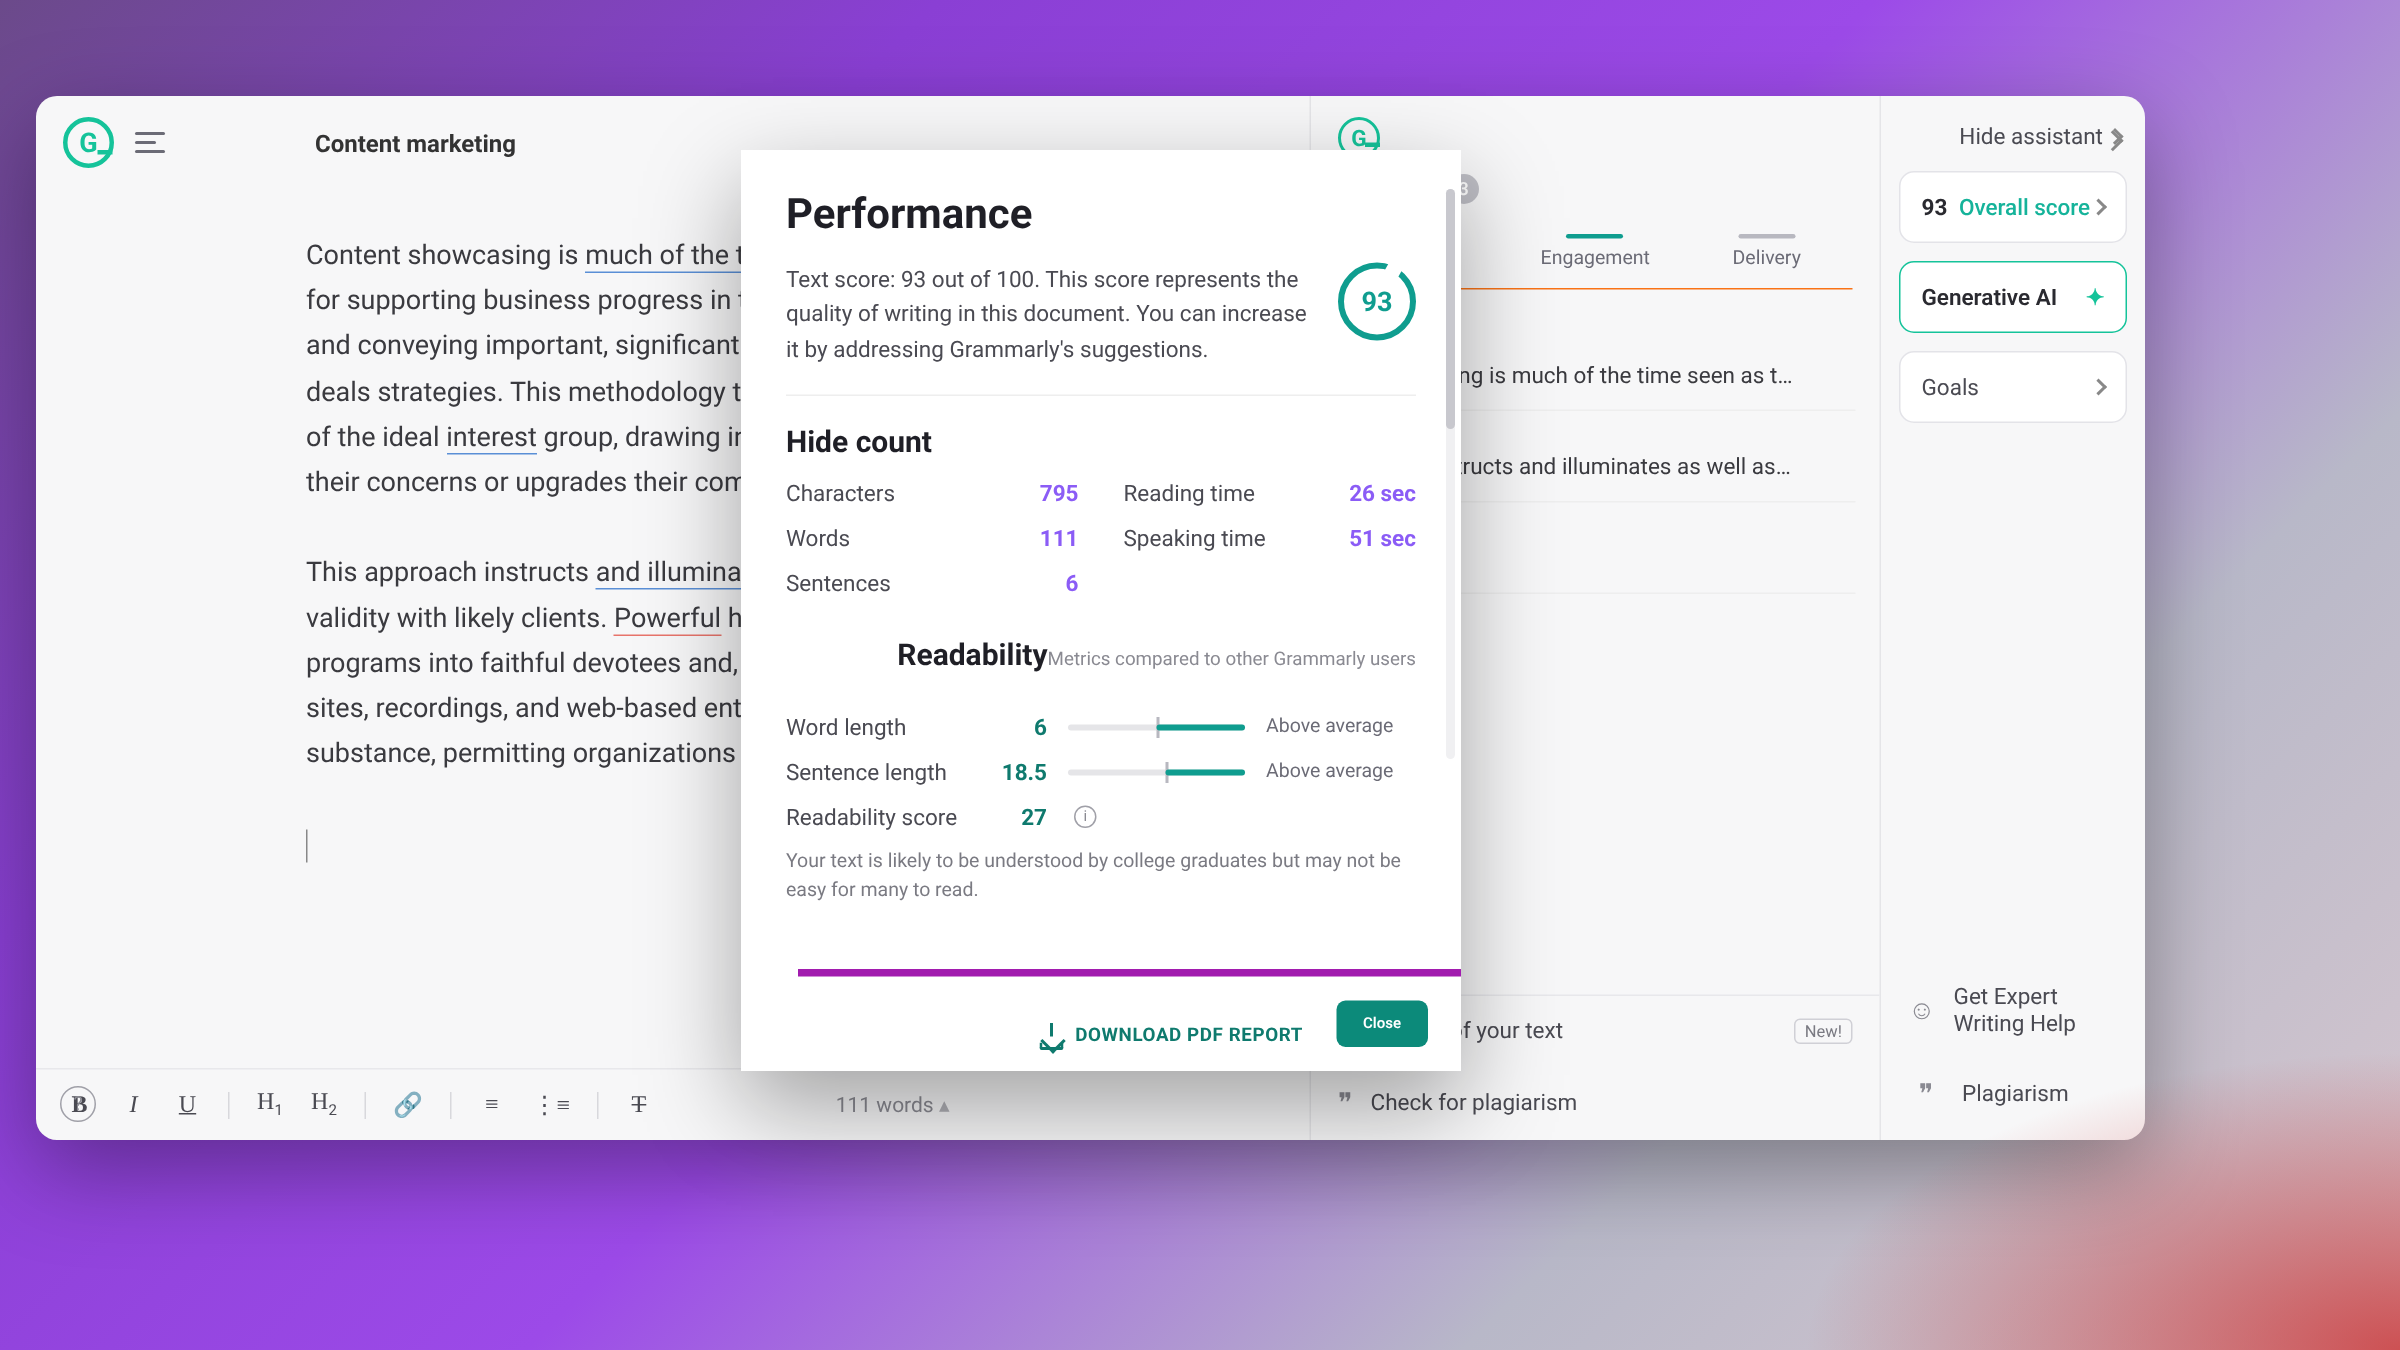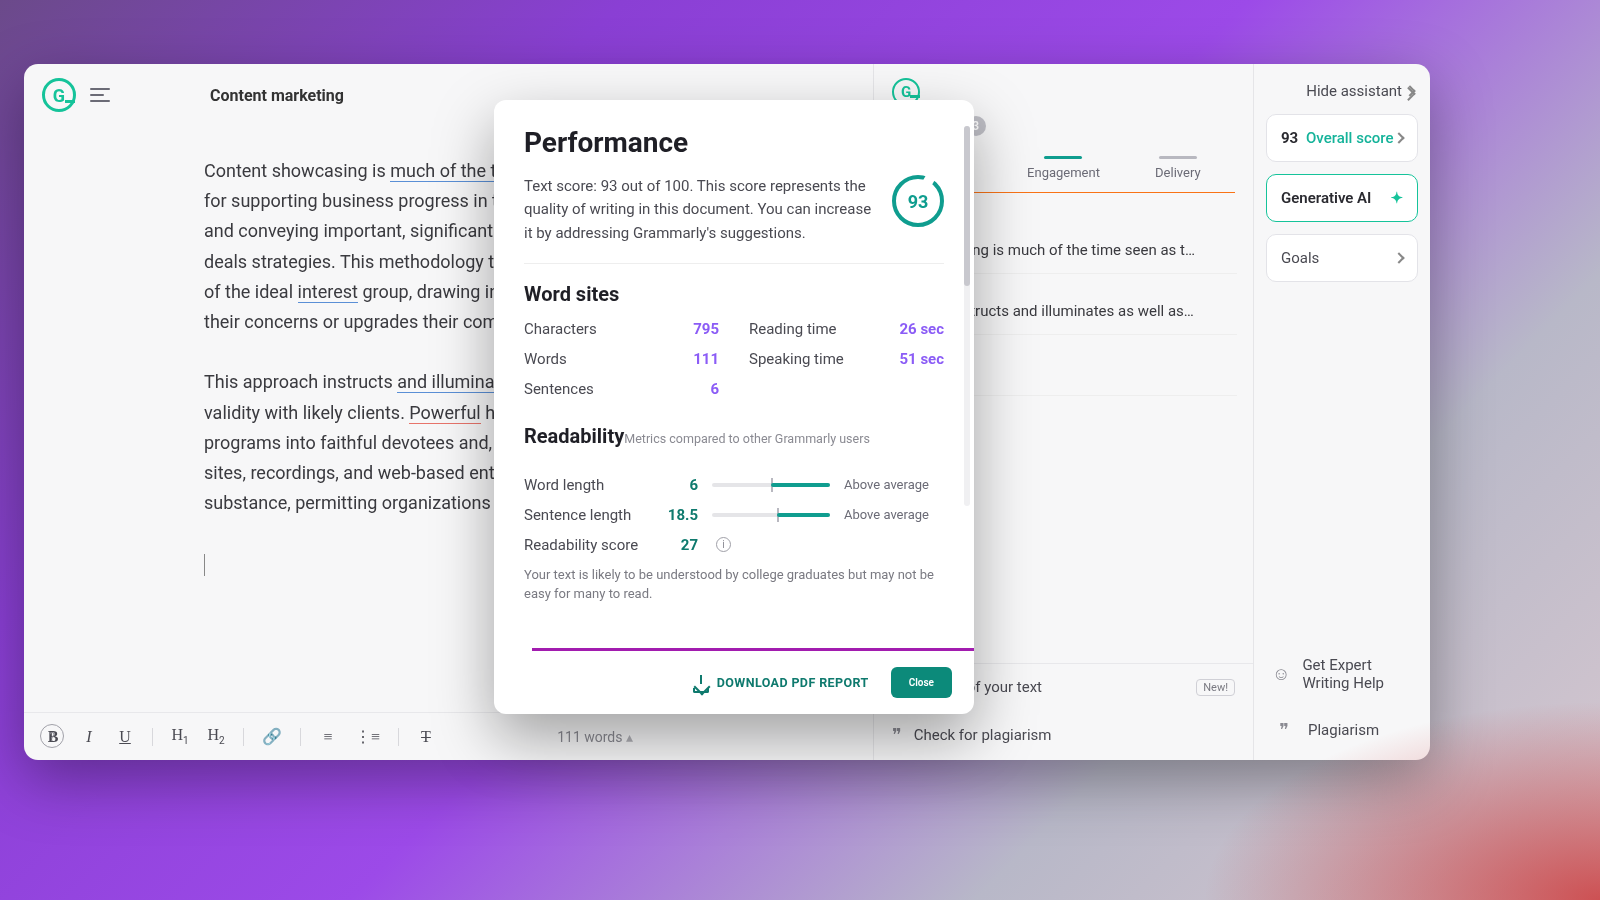--- a/index.html
+++ b/index.html
@@ -63,43 +63,43 @@
 .card { background:#fff; border:1px solid #e3e3e8; border-radius:10px; padding:14px 14px; font-size:15px; color:#4a4a52; display:flex; align-items:center; justify-content:space-between; }
 .card.score .sc-num { font-weight:700; color:#2a2a30; margin-right:4px; }
 .card.score .sc-lbl { color:#15b39a; font-weight:500; }
 .card.gen { border-color:#15c39a; color:#2a2a30; font-weight:600; }
 .spark-ic { color:#15c39a; }
 .right-bottom { margin-top:auto; display:flex; flex-direction:column; gap:10px; }
 .rb-item { display:flex; align-items:center; gap:12px; padding:8px 6px; font-size:15px; color:#4a4a52; }
 .rb-item .ic { width:24px; text-align:center; color:#8a8a92; font-size:18px; }
 
 
-.modal { position:absolute; left:494px; top:100px; width:480px; height:614px; background:#fff; border-radius:12px; box-shadow:0 24px 60px rgba(0,0,0,0.35); display:flex; flex-direction:column; overflow:hidden; z-index:50; }
+.modal { position:absolute; left:494px; top:100px; width:480px; height:614px; background:#fff; border-radius:0; box-shadow:0 24px 60px rgba(0,0,0,0.35); display:flex; flex-direction:column; overflow:hidden; z-index:50; }
 .modal-body { padding:26px 30px 10px; overflow:hidden; flex:1; position:relative; }
 .modal-body h1 { font-size:28px; font-weight:700; color:#1f1f26; margin-bottom:16px; }
 .modal-body .desc-row { display:flex; gap:9px; align-items:flex-start; border-bottom:1px solid #eee; padding-bottom:18px; margin-bottom:18px; }
 .modal-body .desc { font-size:15px; line-height:1.55; color:#4a4a52; flex:1; }
 .score-ring { width:52px; height:52px; border-radius:50%; border:4px solid #0f9d8f; display:flex; align-items:center; justify-content:center; font-weight:700; font-size:18px; color:#0f9d8f; flex-shrink:0; position:relative; }
 .score-ring::before { content:""; position:absolute; top:-4px; right:6px; width:10px; height:10px; background:#fff; border-radius:2px; transform:rotate(30deg); }
 .modal h2 { font-size:20px; font-weight:700; color:#1f1f26; margin-bottom:14px; }
 .wc-grid { display:grid; grid-template-columns: 1fr 1fr; column-gap:30px; row-gap:12px; margin-bottom:26px; }
 .wc-row { display:flex; justify-content:space-between; font-size:15px; }
 .wc-row .lbl { color:#4a4a52; } .wc-row .val { color:#8b5cf6; font-weight:700; }
-.read-head { display:flex; align-items:baseline; justify-content:flex-start; margin-bottom:14px; }
+.read-head { display:flex; align-items:baseline; justify-content:flex-end; margin-bottom:14px; }
 .read-head .sub { font-size:12.5px; color:#8a8a92; }
 .read-row { display:flex; align-items:center; gap:14px; margin-bottom:12px; font-size:15px; }
 .read-row .lbl { width:120px; color:#4a4a52; }
 .read-row .val { width:40px; color:#0f7a6e; font-weight:700; text-align:right; }
 .meter { flex:1; height:4px; background:#e5e5e8; border-radius:2px; position:relative; }
 .meter .fill { position:absolute; right:0; top:0; height:100%; background:#0f9d8f; border-radius:2px; }
 .meter .tick { position:absolute; top:-5px; width:2px; height:14px; background:#b8b8c0; }
 .rank { width:100px; font-size:13px; color:#6b6b76; text-align:left; }
 .info-ic { display:inline-flex; width:15px; height:15px; border:1px solid #a0a0a8; border-radius:50%; align-items:center; justify-content:center; font-size:10px; color:#8a8a92; margin-left:4px; }
 .read-note { font-size:13px; color:#7a7a82; line-height:1.45; margin-top:4px; }
-.modal-footer { border-top:3px solid #a21caf; padding:16px 22px; display:flex; align-items:center; justify-content:flex-end; gap:22px;margin-left:38px; }
+.modal-footer { border-top:5px solid #a21caf; padding:16px 22px; display:flex; align-items:flex-end; justify-content:flex-end; gap:22px;margin-left:38px; }
 .dl-btn { display:flex; align-items:center; gap:8px; color:#0f7a6e; font-weight:700; font-size:12.5px; letter-spacing:0.4px; cursor:pointer; }
 .dl-ic { width:16px; height:16px; position:relative; }
 .dl-ic::before { content:""; position:absolute; left:7px; top:0; width:2px; height:9px; background:#0f7a6e; }
 .dl-ic::after { content:""; position:absolute; left:3px; top:6px; width:10px; height:10px; border-left:2px solid #0f7a6e; border-bottom:2px solid #0f7a6e; transform:rotate(-45deg); }
 .dl-ic .tray { position:absolute; left:0; bottom:-2px; width:16px; height:5px; border:2px solid #0f7a6e; border-top:none; border-radius:0 0 2px 2px; }
 .close-btn { background:#0c8a7a; color:#fff; font-weight:600; font-size:10px; padding:10px 18px; border-radius:6px; border:none; cursor:pointer; }
 .modal-scroll { position:absolute; right:4px; top:26px; width:6px; height:380px; background:#f0f0f2; border-radius:3px; }
 .modal-scroll .thumb { position:absolute; top:0; width:100%; height:160px; background:#c8c8ce; border-radius:3px; }
 .chev { display:inline-block; width:8px; height:8px; border-right:2px solid #888; border-bottom:2px solid #888; transform:rotate(-45deg); }
 .chev.dbl::after { content:""; display:block; width:8px; height:8px; border-right:2px solid #888; border-bottom:2px solid #888; margin-left:-4px; }
@@ -218,21 +218,21 @@
   <div class="modal-body">
     <div class="modal-scroll">
         <div class="thumb"></div>
       </div>
     <h1>Performance</h1>
     <div class="desc-row">
       <div class="desc">Text score: 93 out of 100. This score represents the quality of writing in this document. You can increase it by addressing Grammarly's suggestions.</div>
       <div class="score-ring">93</div>
     </div>
 
-    <h2>Word sites</h2>
+    <h2>Hide count</h2>
     <div class="wc-grid">
       <div class="wc-row">
           <span class="lbl">Characters</span>
           <span class="val">795</span>
         </div>
       <div class="wc-row">
           <span class="lbl">Reading time</span>
           <span class="val">26 sec</span>
         </div>
       <div class="wc-row">

